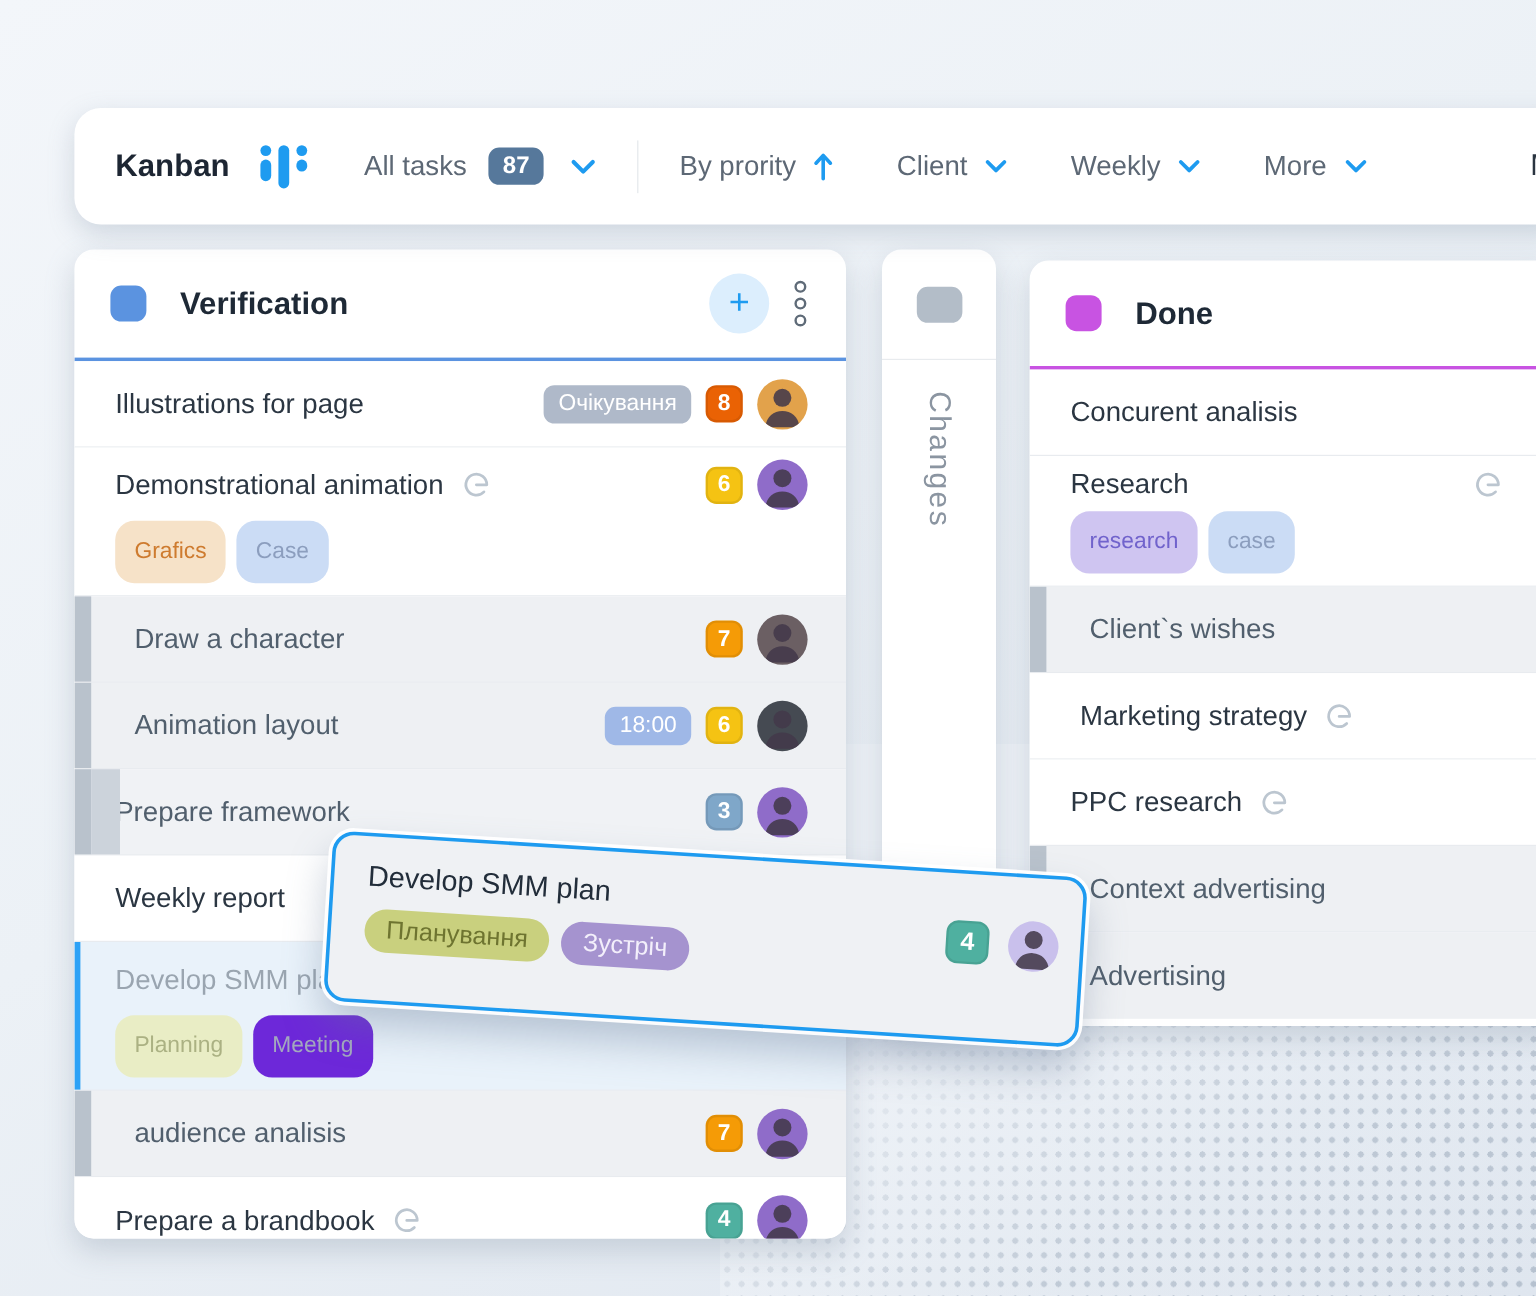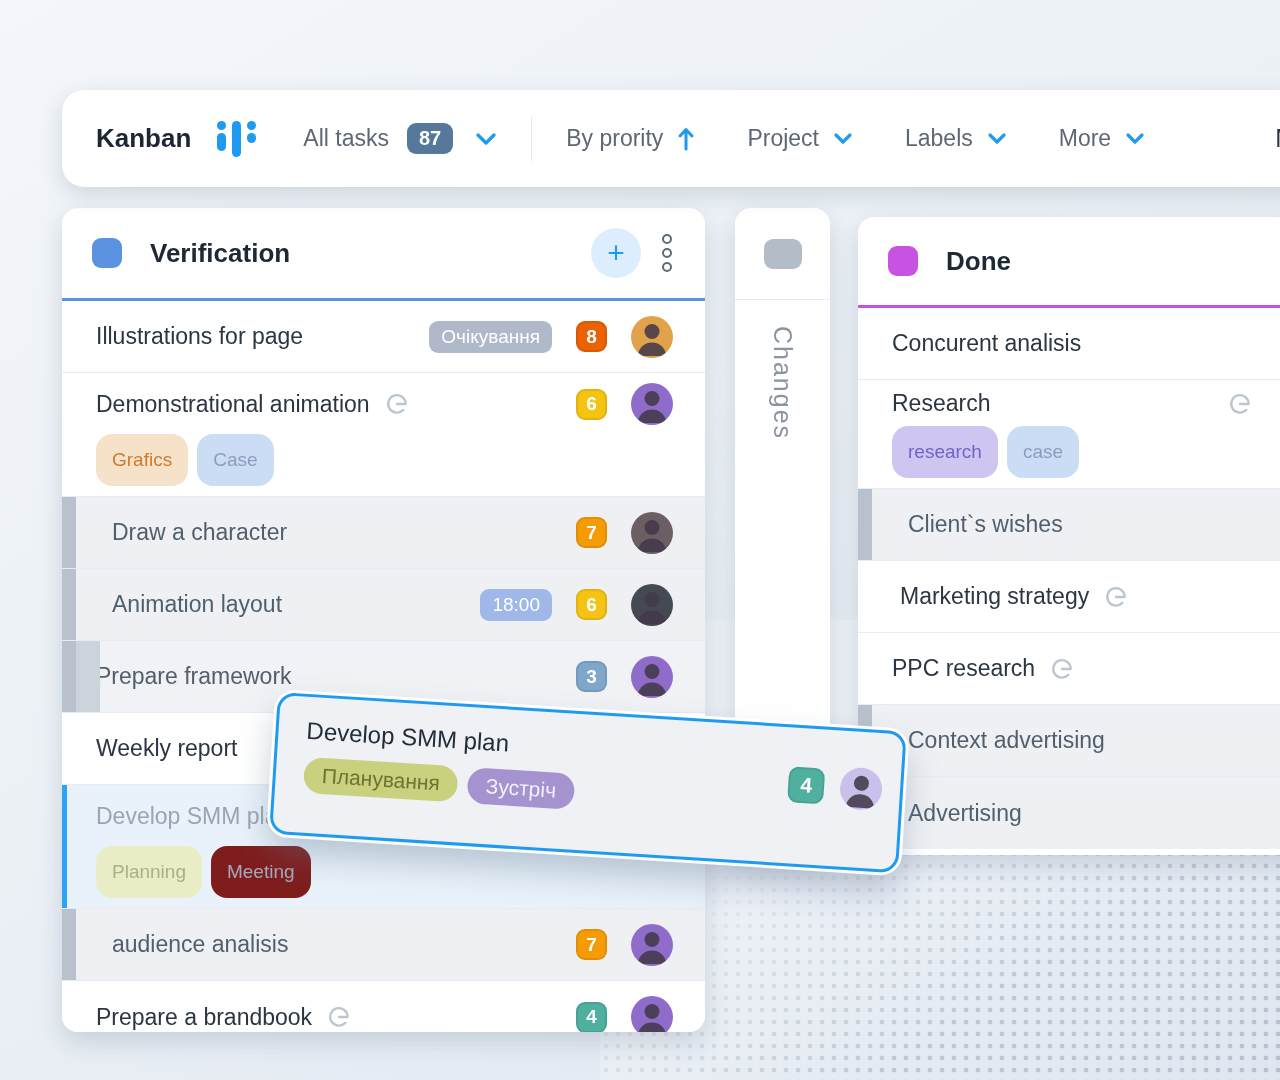--- a/index.html
+++ b/index.html
@@ -74,21 +74,21 @@
     width:5px; background:#2da2f6; }
   .row.inset .row-line { padding-left:42px; }
   .task-title { font-size:23px; color:#2b3642; white-space:nowrap; }
   .row.lvl1 .task-title, .row.lvl2 .task-title { color:#515f6d;text-align:center; }
   .task-title.faded { color:#9aa5b0; }
   .link-ico { margin-left:14px; display:flex; flex:0 0 auto; }
   .link-ico.right { margin-left:auto; margin-right:46px; }
   .row-tags { display:flex; gap:9px; margin-top:9px; padding-left:34px; }
   .row.selected .row-tags { padding-left:34px; }
   .tag { font-size:19px; padding:15px 16px; border-radius:16px; white-space:nowrap; }
-  .cluster { margin-left:auto; display:flex; align-items:center; gap:24px;
+  .cluster { margin-left:auto; display:flex; align-items:center; gap:12px;
     padding-right:32px; flex:0 0 auto; }
   .cluster.faded { opacity:.5; }
   .pill { font-size:19px; color:#fff; border-radius:9px; padding:5px 12px; }
   .count-badge { width:31px; height:31px; border-radius:9px; color:#fff;
     font-size:19px; font-weight:700; display:flex; align-items:center;
     justify-content:center; box-shadow:inset 0 0 0 2px rgba(0,0,0,.08); }
   .avatar { width:42px; height:42px; border-radius:50%; overflow:hidden;
     flex:0 0 auto; display:flex; }
   .avatar svg { width:100%; height:100%; }
 
@@ -132,29 +132,29 @@
   <span class="tb-divider"></span>
   <span class="tb-menu">
     <span class="tb-item">By prority</span>
     <span style="display:flex">
       <svg width="18" height="26" viewBox="0 0 18 26">
           <path d="M9 23 V5 M3 10 L9 3.5 L15 10" fill="none" stroke="#1e9bf0" stroke-width="3" stroke-linecap="round" stroke-linejoin="round"></path>
         </svg>
     </span>
   </span>
   <span class="tb-menu">
-    <span class="tb-item">Project</span>
+    <span class="tb-item">Client</span>
     <span style="display:flex">
       <svg width="20" height="13" viewBox="0 0 20 13">
           <polyline points="3,3 10,10 17,3" fill="none" stroke="#1e9bf0" stroke-width="3.2" stroke-linecap="round" stroke-linejoin="round"></polyline>
         </svg>
     </span>
   </span>
   <span class="tb-menu">
-    <span class="tb-item">Labels</span>
+    <span class="tb-item">Weekly</span>
     <span style="display:flex">
       <svg width="20" height="13" viewBox="0 0 20 13">
           <polyline points="3,3 10,10 17,3" fill="none" stroke="#1e9bf0" stroke-width="3.2" stroke-linecap="round" stroke-linejoin="round"></polyline>
         </svg>
     </span>
   </span>
   <span class="tb-menu">
     <span class="tb-item">More</span>
     <span style="display:flex">
       <svg width="20" height="13" viewBox="0 0 20 13">
@@ -274,21 +274,21 @@
             <span class="avatar" style="background: rgb(201, 192, 236);">
               <svg viewBox="0 0 42 42">
                 <circle cx="21" cy="15.5" r="7.5" fill="#43394a" opacity="0.88"></circle>
                 <path d="M6.5 40c1.5-9 7.2-13.5 14.5-13.5S34 31 35.5 40z" fill="#43394a" opacity="0.88"></path>
               </svg>
             </span>
           </span>
         </div>
         <div class="row-tags">
           <span class="tag" style="background: rgb(233, 237, 197); color: rgb(171, 177, 131);">Planning</span>
-          <span class="tag" style="background: #7f1d1d; color: rgb(163, 168, 190);">Meeting</span>
+          <span class="tag" style="background: #6d28d9; color: rgb(163, 168, 190);">Meeting</span>
         </div>
       </div>
       <div class="row lvl1">
         <div class="row-line">
           <span class="task-title">audience analisis</span>
           <span class="cluster">
             <span class="count-badge" style="background: rgb(245, 155, 6);">7</span>
             <span class="avatar" style="background: rgb(143, 108, 201);">
               <svg viewBox="0 0 42 42">
                 <circle cx="21" cy="15.5" r="7.5" fill="#43394a" opacity="0.88"></circle>

